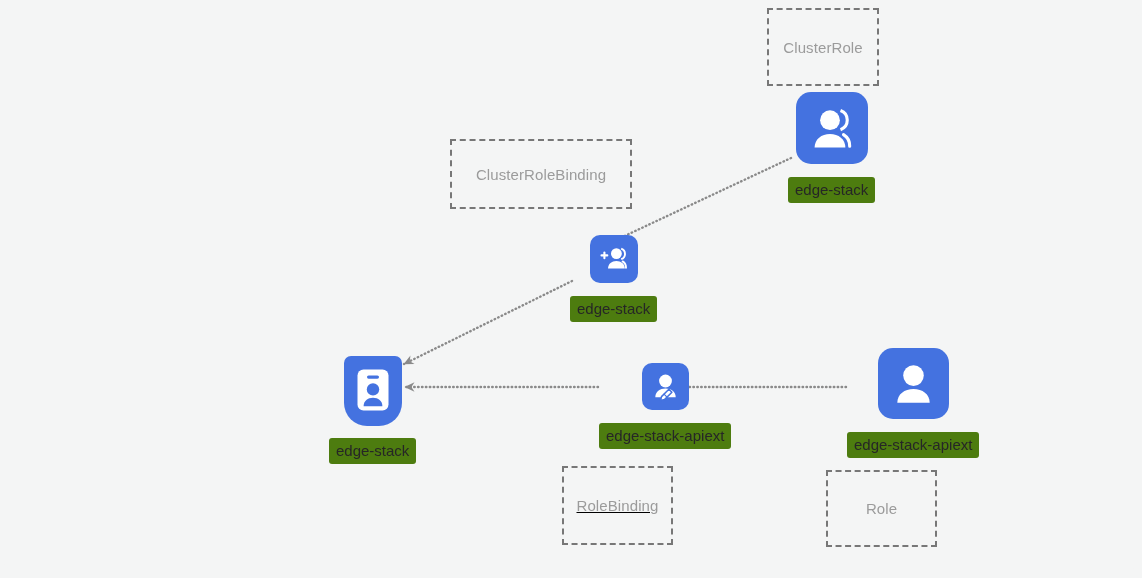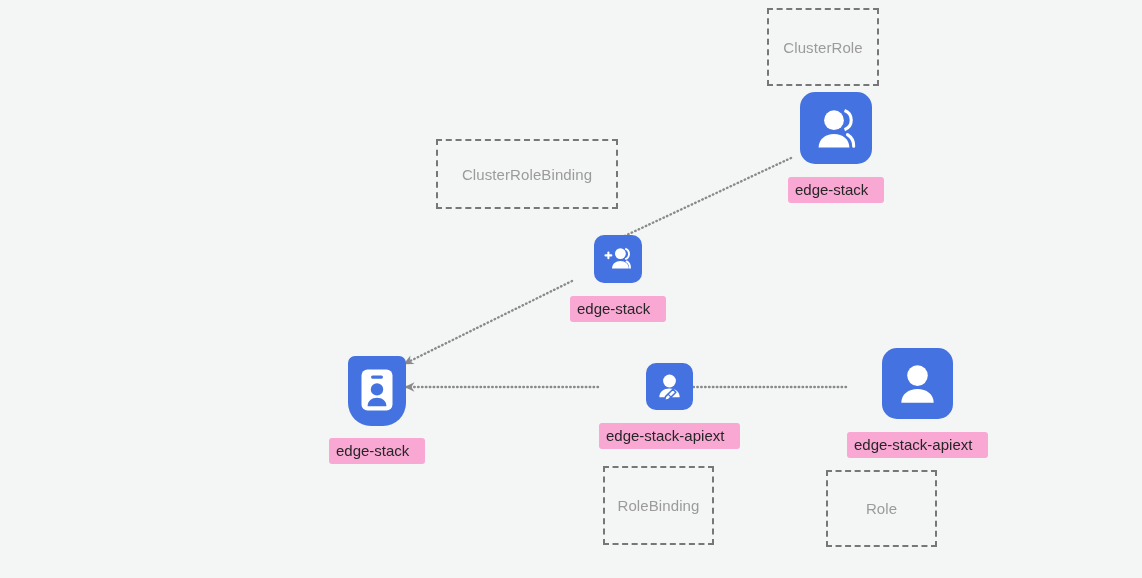--- a/index.html
+++ b/index.html
@@ -53,25 +53,25 @@
     display: flex;
     flex-direction: column;
     align-items: center;
   }
   .node-icon {
     position: relative;
     display: block;
   }
   .node-chip {
     margin-top: 9px;
-    background: #f9a8d4;
+    background: #4d7c0f;
     color: #262626;
     font-size: 15px;
     line-height: 1;
-    padding: 5px 16px 6px 7px;
+    padding: 5px 7px 6px 7px;
     border-radius: 3px;
     white-space: nowrap;
     font-family: "Liberation Sans", sans-serif;
   }
   .chip-tight {
     margin-top: 8px;
   }
 </style>
 </head>
 <body>
@@ -91,26 +91,26 @@
 
     <line x1="598" y1="387" x2="405" y2="387" stroke="#8a8a8a" stroke-width="2.4" stroke-dasharray="0.5 3.4" stroke-linecap="round" marker-end="url(#arrowGray)"></line>
 
     <line x1="846" y1="387" x2="649" y2="387" stroke="#8a8a8a" stroke-width="2.4" stroke-dasharray="0.5 3.4" stroke-linecap="round"></line>
   </svg>
 
   <div class="kind-box" style="left:767px; top:8px; width:112px; height:78px;">
     <span class="kind-label">ClusterRole</span>
   </div>
 
-  <div class="kind-box" style="left:436px; top:139px; width:182px; height:70px;">
+  <div class="kind-box" style="left:450px; top:139px; width:182px; height:70px;">
     <span class="kind-label">ClusterRoleBinding</span>
   </div>
 
 
-  <div class="kind-box" style="left:603px; top:466px; width:111px; height:79px;">
+  <div class="kind-box" style="left:562px; top:466px; width:111px; height:79px;text-decoration:underline;">
     <span class="kind-label">RoleBinding</span>
   </div>
 
   <div class="kind-box" style="left:826px; top:470px; width:111px; height:77px;text-align:center;">
     <span class="kind-label">Role</span>
   </div>
 
   <div class="node" style="left:788px; top:92px;">
     <div class="node-icon">
       <svg width="72" height="72" viewBox="0 0 72 72" xmlns="http://www.w3.org/2000/svg">

